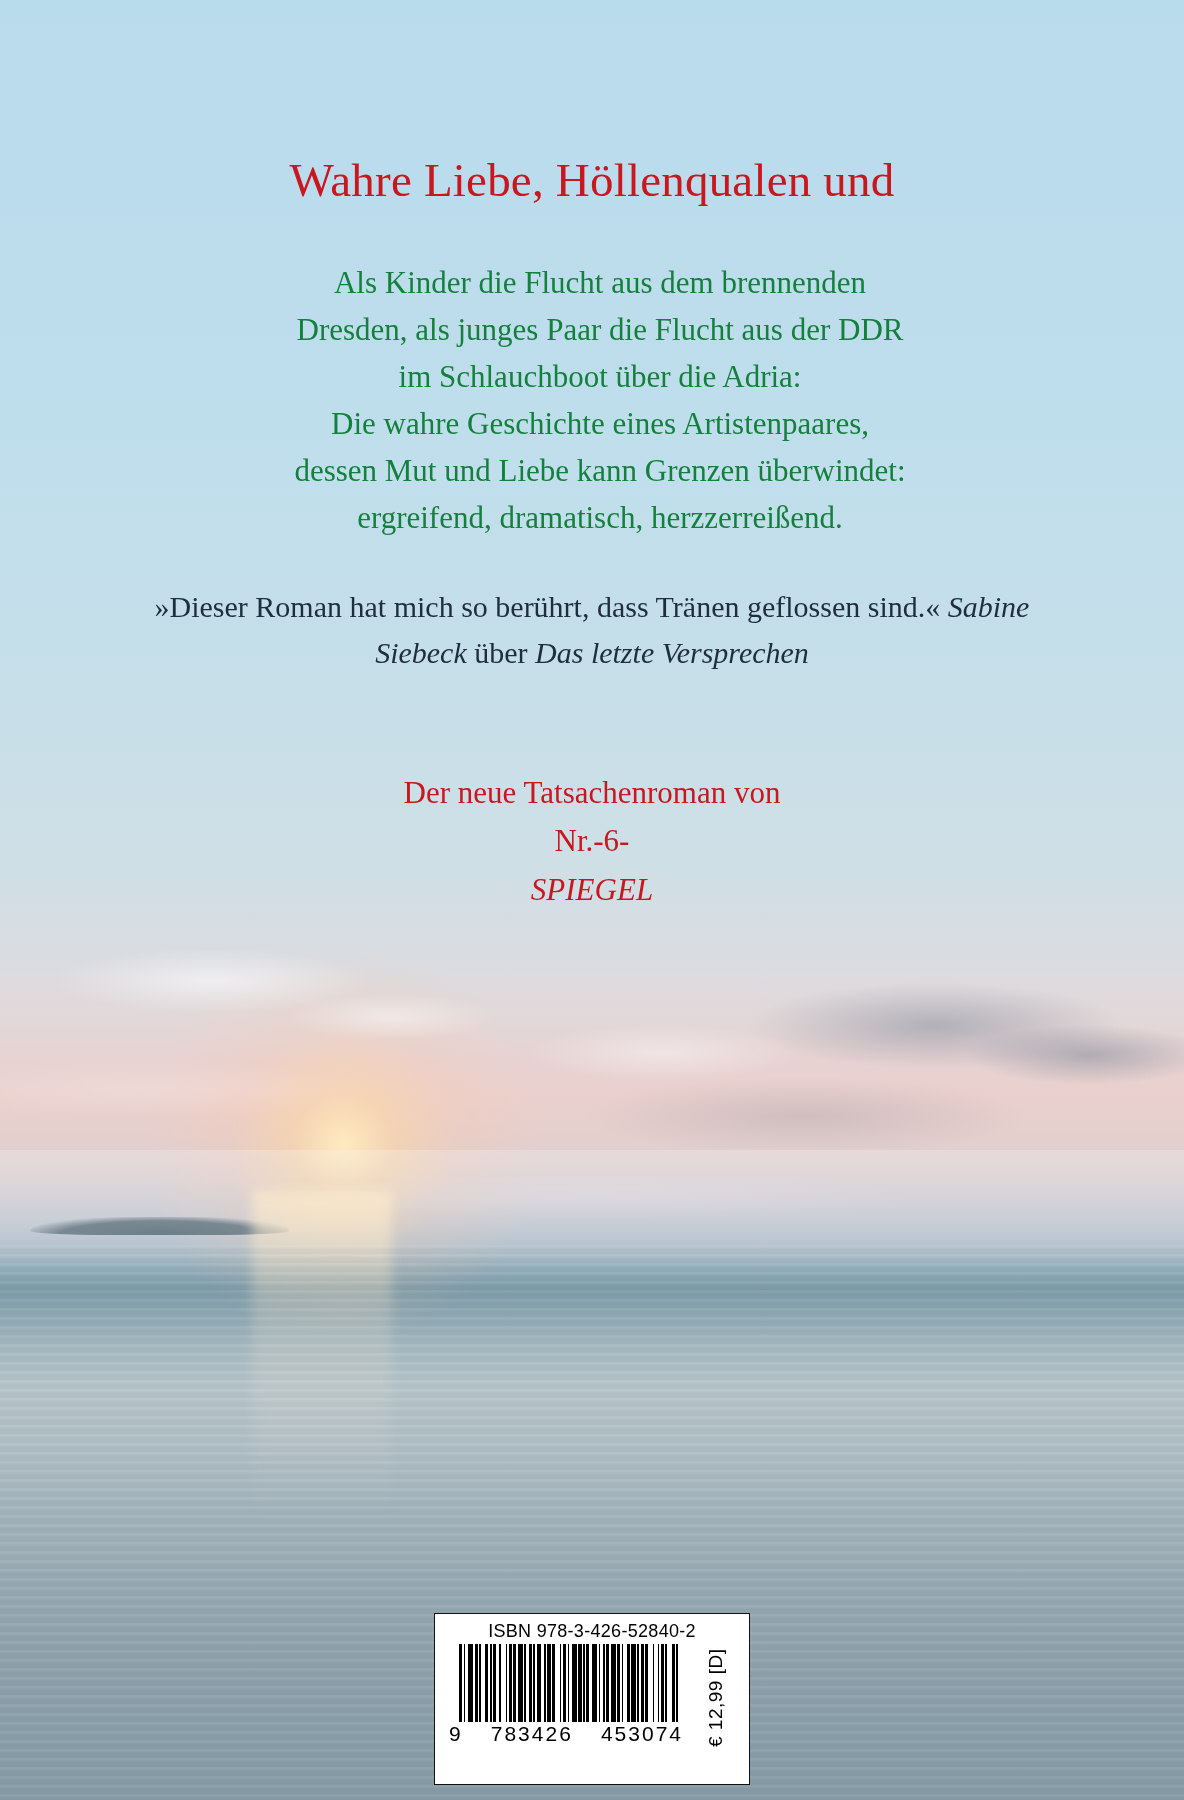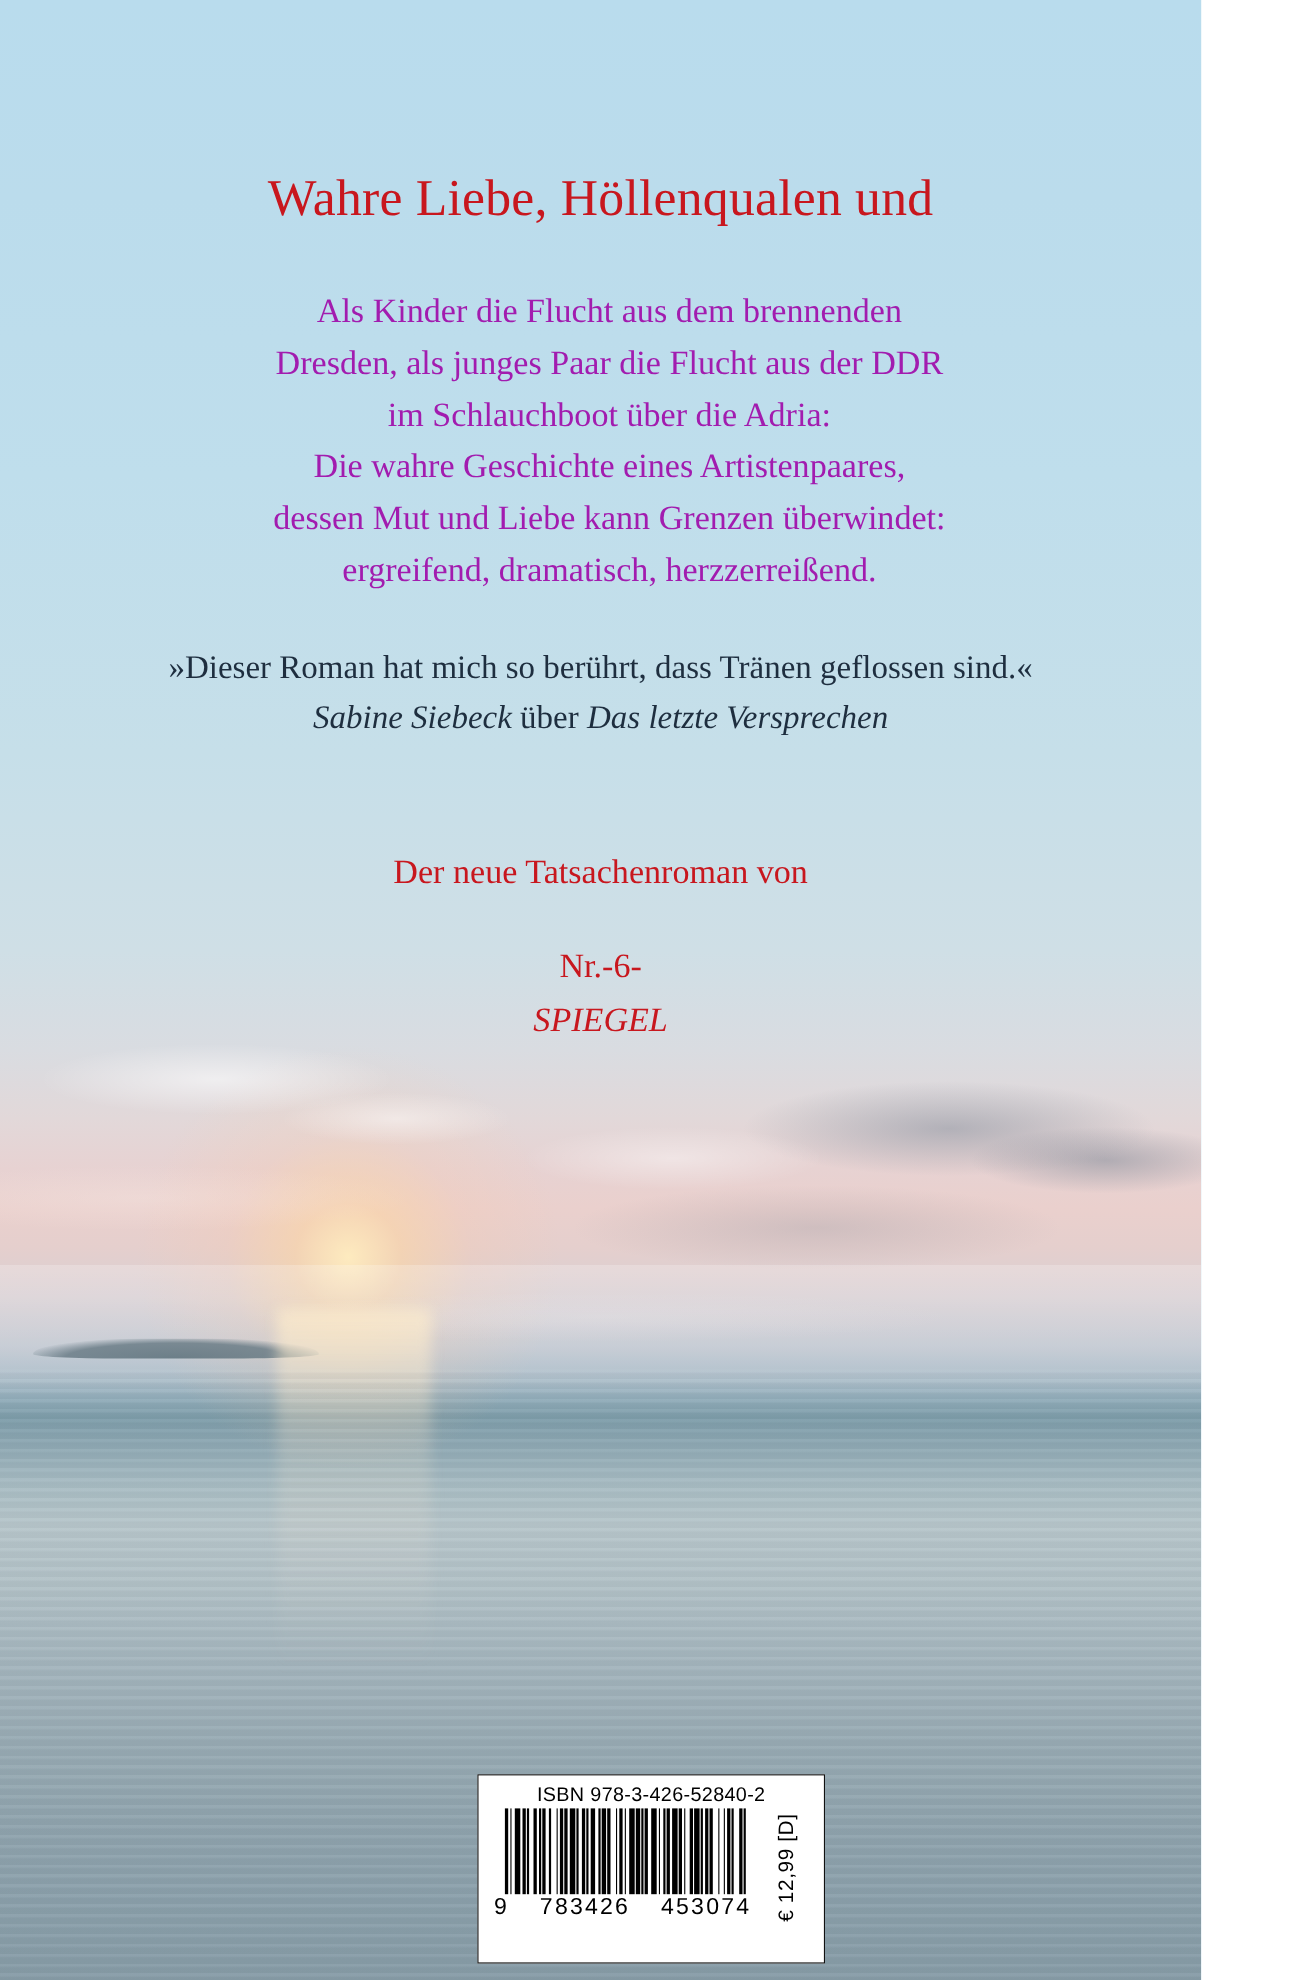--- a/index.html
+++ b/index.html
@@ -5,21 +5,21 @@
   html, body {
     margin: 0;
     padding: 0;
     background: #ffffff;
   }
   body {
     font-family: "Liberation Serif", serif;
   }
   .cover {
     position: relative;
-    width: 1092px;
+    width: 1184px;
     height: 1800px;
     overflow: hidden;
     background: #bfe0ee;
   }
 
   
   .photo {
     position: absolute;
     inset: 0;
     background:
@@ -125,42 +125,42 @@
     letter-spacing: .2px;
     padding: 0 120px;
     margin: 0 0 46px 0;
     font-weight: normal;
   }
   .headline .l2 { display: block; }
 
   .blurb {
     font-size: 31px;
     line-height: 1.52;
-    color: #a21caf;
+    color: #15803d;
     margin: 0 0 42px 16px;
     padding: 0 130px;
   }
   .blurb span { display: block; }
 
   .quote {
     font-size: 30px;
     line-height: 1.55;
     color: #1e2e3f;
     margin: 0 0 92px 0;
     padding: 0 118px;
   }
   .quote i { font-style: italic; }
 
   .author-line {
     color: #c8171e;
     font-size: 31px;
     line-height: 1.58;
     padding: 0 120px;
   }
-  .author-line span { display: block; margin-top: 37px; }
+  .author-line span { display: block; }
   .author-line i { font-style: italic; }
 
   
   .barcode-box {
     position: absolute;
     left: 434px;
     top: 1613px;
     width: 316px;
     height: 172px;
     background: #ffffff;

